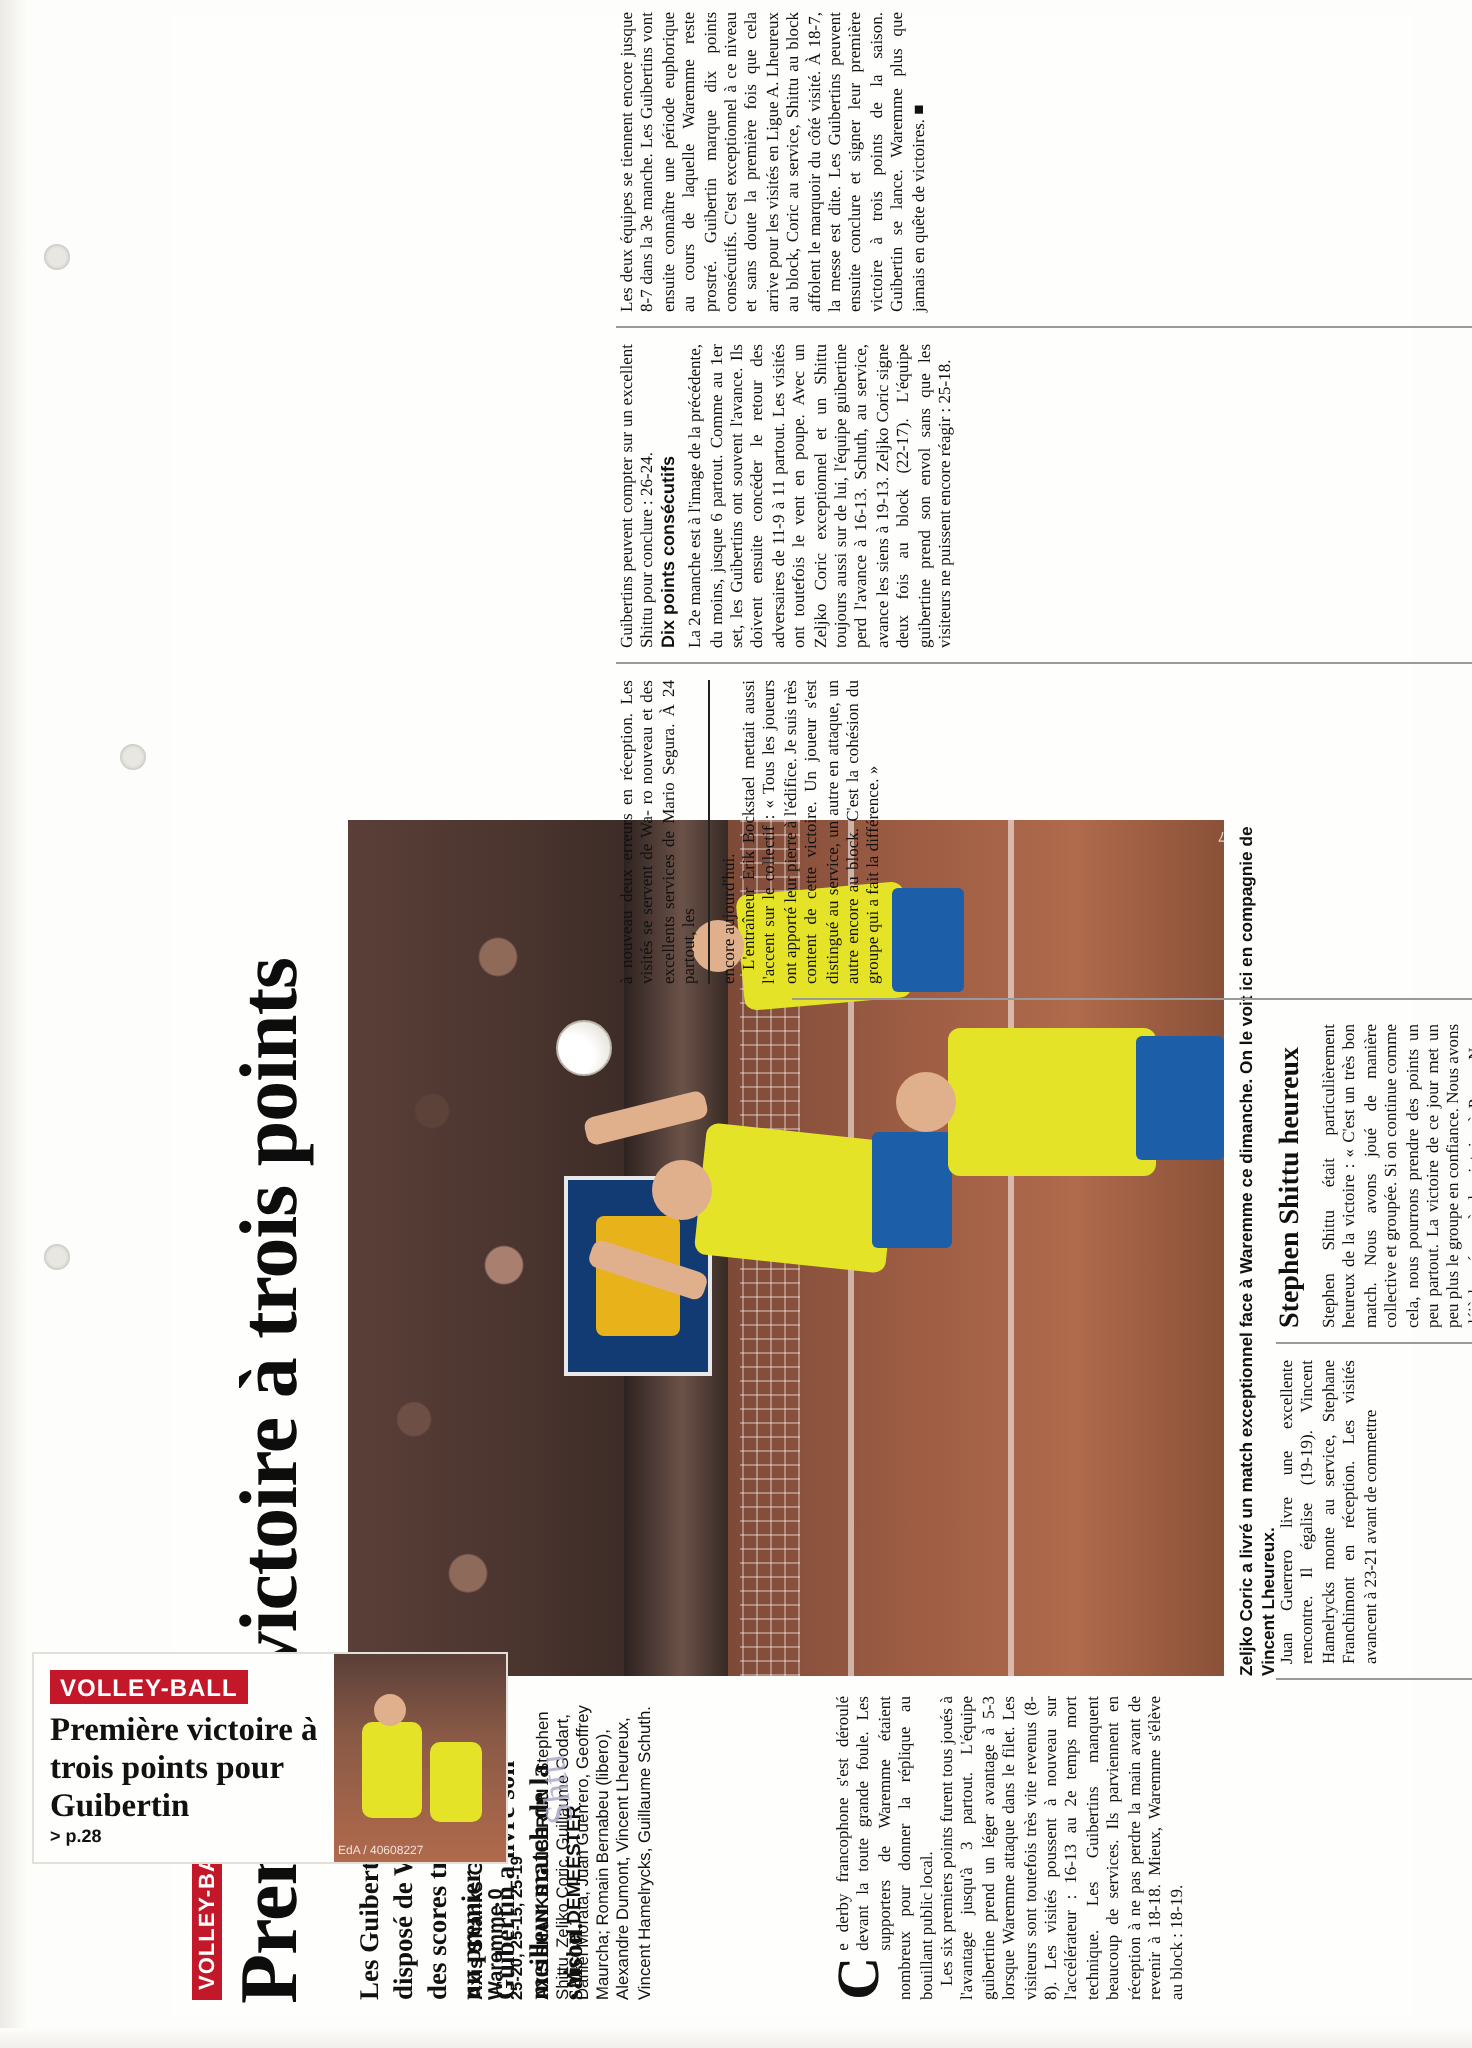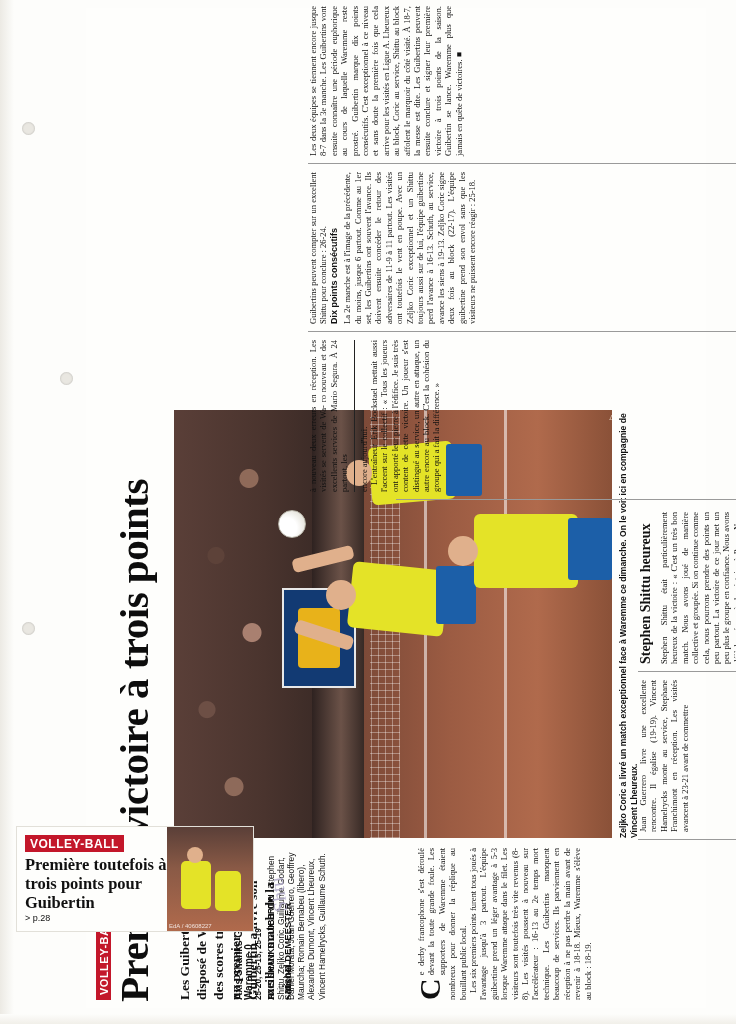--- a/index.html
+++ b/index.html
@@ -303,21 +303,21 @@
     letter-spacing:.5px;
   }
   .teaser .tt {
     position:absolute; left:8px; top:28px; width:150px;
     font-family:"Liberation Serif", serif;
     font-weight:bold; font-size:16.5px; line-height:19px;
   }
   .teaser .tp {
     position:absolute; left:8px; bottom:8px;
     font-family:"Liberation Sans", sans-serif;
-    font-size:9px; font-weight:normal;
+    font-size:9px; font-weight:bold;
   }
   .teaser .tphoto {
     position:absolute; right:0; top:0; width:86px; height:104px;
     background: linear-gradient(180deg,#5a3f38 0%, #8a5a46 40%, #b06a4c 100%);
     overflow:hidden;
   }
   .teaser .tphoto .y1 { position:absolute; left:14px; top:34px; width:30px; height:48px; background:#e4e327; border-radius:5px;}
   .teaser .tphoto .y2 { position:absolute; left:48px; top:44px; width:26px; height:40px; background:#e4e327; border-radius:5px;}
   .teaser .tphoto .h1 { position:absolute; left:20px; top:20px; width:16px; height:16px; background:#e0b08c; border-radius:50%;}
   .teaser .tcredit{
@@ -428,21 +428,21 @@
         <div class="col c6">
           <p class="first">Les deux équipes se tiennent encore jusque 8-7 dans la 3e manche. Les Guibertins vont ensuite connaître une période euphorique au cours de laquelle Waremme reste prostré. Guibertin marque dix points consécutifs. C'est exceptionnel à ce niveau et sans doute la première fois que cela arrive pour les visités en Ligue A. Lheureux au block, Coric au service, Shittu au block affolent le marquoir du côté visité. À 18-7, la messe est dite. Les Guibertins peuvent ensuite conclure et signer leur première victoire à trois points de la saison. Guibertin se lance. Waremme plus que jamais en quête de victoires. ■</p>
         </div>
       </div>
 
     </div>
   </div>
 
   <div class="teaser">
     <div class="tb">VOLLEY-BALL</div>
-    <div class="tt">Première toutefois à trois points pour Guibertin</div>
+    <div class="tt">Première victoire à trois points pour Guibertin</div>
     <div class="tp">&gt; p.28</div>
     <div class="tphoto">
       <div class="y1"></div>
       <div class="y2"></div>
       <div class="h1"></div>
       <div class="tcredit">EdA / 40608227</div>
     </div>
   </div>
 
 </div>

